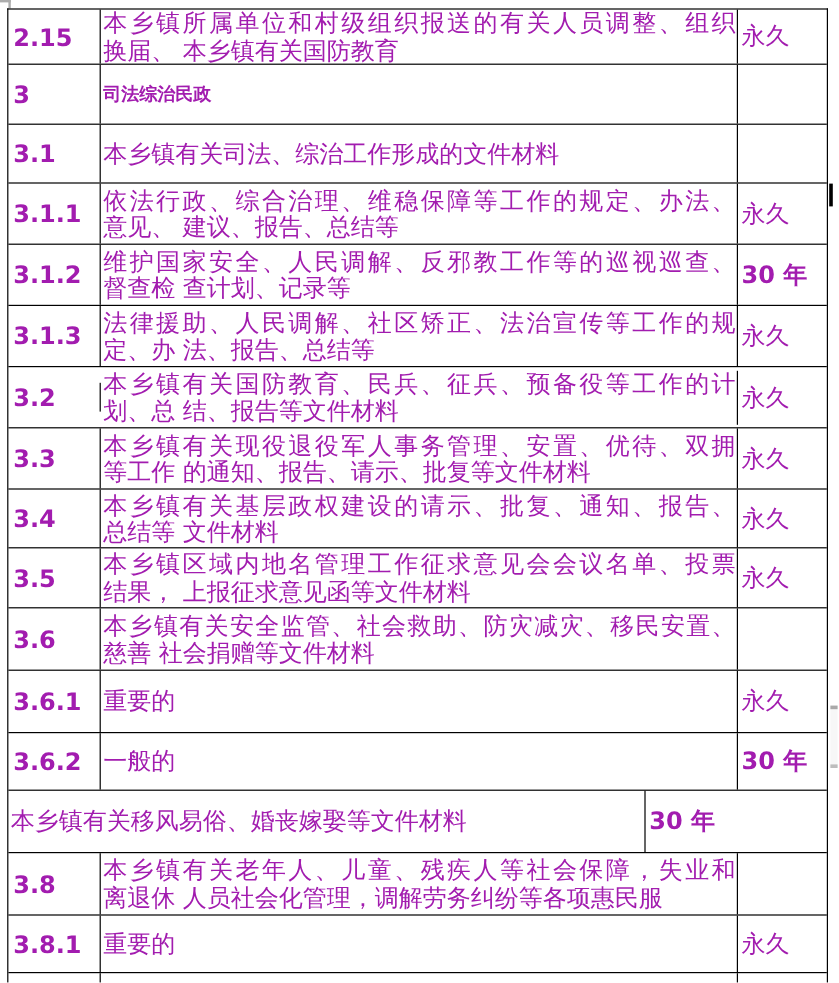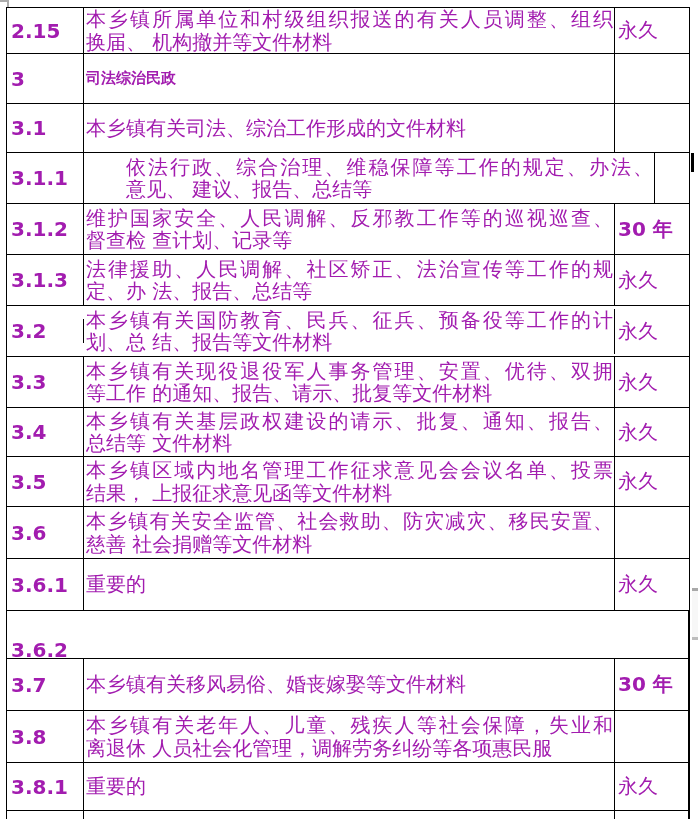--- a/index.html
+++ b/index.html
@@ -49,39 +49,39 @@
 
 <div class="canvas">
 
   <div class="corner-handle"></div>
 
   <div class="grid-table">
       <div class="row" style="height: 46px;">
         <div class="cell c-num">2.15</div>
         <div class="cell c-desc">
           <div class="desc-line">本乡镇所属单位和村级组织报送的有关人员调整、组织</div>
-          <div class="desc-line">换届、 机构撤并等文件材料</div>
+          <div class="desc-line">换届、 本乡镇有关国防教育</div>
         </div>
         <div class="cell c-period">永久</div>
       </div>
       <div class="row section" style="height: 50px;">
         <div class="cell c-num">3</div>
         <div class="cell c-desc">
           <div class="desc-line">司法综治民政</div>
         </div>
         <div class="cell c-period"></div>
       </div>
       <div class="row" style="height: 49px;">
         <div class="cell c-num">3.1</div>
         <div class="cell c-desc">
           <div class="desc-line">本乡镇有关司法、综治工作形成的文件材料</div>
         </div>
         <div class="cell c-period"></div>
       </div>
-      <div class="row" style="height: 51px; gap: 40px;">
+      <div class="row" style="height: 51px;">
         <div class="cell c-num">3.1.1</div>
         <div class="cell c-desc">
           <div class="desc-line">依法行政、综合治理、维稳保障等工作的规定、办法、</div>
           <div class="desc-line">意见、 建议、报告、总结等</div>
         </div>
         <div class="cell c-period">永久</div>
       </div>
       <div class="row" style="height: 51px;">
         <div class="cell c-num">3.1.2</div>
         <div class="cell c-desc">
@@ -138,29 +138,28 @@
         </div>
         <div class="cell c-period"></div>
       </div>
       <div class="row" style="height: 52px;">
         <div class="cell c-num">3.6.1</div>
         <div class="cell c-desc">
           <div class="desc-line">重要的</div>
         </div>
         <div class="cell c-period">永久</div>
       </div>
-      <div class="row" style="height: 48px; flex-direction: column;">
+      <div class="row" style="height: 48px;">
         <div class="cell c-num">3.6.2</div>
         <div class="cell c-desc">
           <div class="desc-line">一般的</div>
         </div>
         <div class="cell c-period bold-period">30 年</div>
       </div>
       <div class="row" style="height: 52px;">
-        <div class="cell c-num">3.7</div>
         <div class="cell c-desc">
           <div class="desc-line">本乡镇有关移风易俗、婚丧嫁娶等文件材料</div>
         </div>
         <div class="cell c-period bold-period">30 年</div>
       </div>
       <div class="row" style="height: 52px;">
         <div class="cell c-num">3.8</div>
         <div class="cell c-desc">
           <div class="desc-line">本乡镇有关老年人、儿童、残疾人等社会保障，失业和</div>
           <div class="desc-line">离退休 人员社会化管理，调解劳务纠纷等各项惠民服</div>

